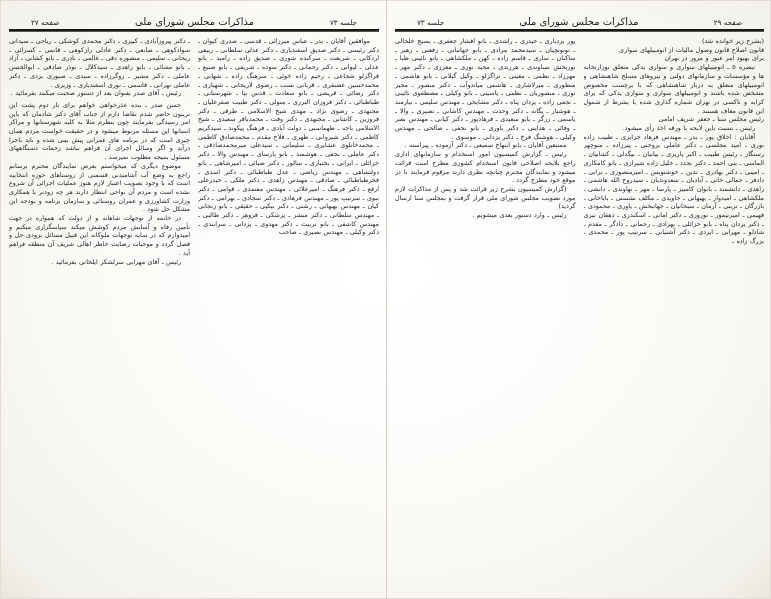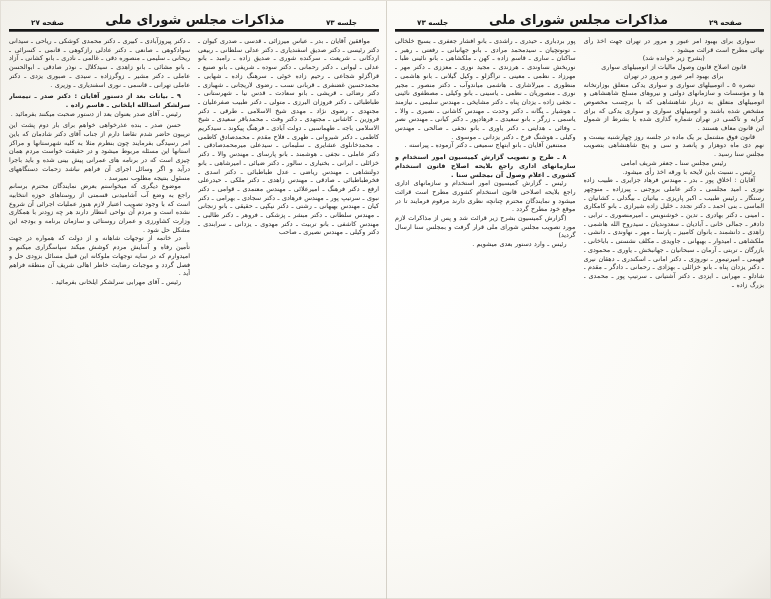--- a/index.html
+++ b/index.html
@@ -31,22 +31,22 @@
     background:#cfcabf;opacity:.85;
   }
 
   .page-header{
     display:flex;align-items:flex-end;justify-content:space-between;
     height:13px;padding:0 22px;
     font-size:7.2px;letter-spacing:.2px;
     color:#191919;
     direction:rtl;
   }
-  .page-header .hdr-title{font-size:13px;}
-  .page-header span{white-space:nowrap;font-weight:bold;}
+  .page-header .hdr-title{font-size:10px;}
+  .page-header span{white-space:nowrap;}
 
   .rule{
     margin-top:2px;height:0;border-top:2.2px solid #181818;
     border-bottom:0.6px solid #555;
     width:100%;
   }
 
   .cols{
     display:flex;direction:rtl;
     margin-top:5px;
@@ -59,21 +59,21 @@
     text-align:justify;
     text-justify:inter-word;
     font-size:6.4px;
     line-height:8.7px;
     overflow:hidden;
     word-spacing:.4px;
   }
   .col p{margin:0;}
   .blk{margin:0 0 0.5px 0;}
   .blk.ind{text-indent:9px;}
-  .blk.ctr{text-align:center;text-indent:0;}
+  .blk.ctr{text-indent:0;}
   .blk.bold{font-weight:bold;text-indent:9px;}
   .blk.gap{margin-top:3px;}
   .nm{letter-spacing:.1px;}
 </style>
 </head>
 <body>
 
 <div class="scan">
 
   <div class="gutter"></div>
@@ -89,21 +89,20 @@
     <div class="rule"></div>
 
     <div class="cols">
 
       <div class="col">
         <p class="blk ind nm">موافقین آقایان ـ بدر ـ عباس میرزائی ـ قدسی ـ صدری کیوان ـ دکتر رئیسی ـ دکتر صدیق اسفندیاری ـ دکتر عدلی سلطانی ـ ربیعی اردکانی ـ شریعت ـ سرکنده شوری ـ صدیق زاده ـ رامبد ـ بانو عدلی ـ لیواتی ـ دکتر رحمانی ـ دکتر سوده ـ شریفی ـ بانو صنیع ـ قراگزلو شجاعی ـ رحیم زاده خوئی ـ سرهنگ زاده ـ شهابی ـ محمدحسین غضنفری ـ قربانی نسب ـ رضوی لاریجانی ـ شهبازی ـ دکتر رضائی ـ قریشی ـ بانو سعادت ـ قدس نیا ـ شهرستانی ـ طباطبائی ـ دکتر فروزان البرزی ـ متولی ـ دکتر طبیب صفرعلیان ـ مجتهدی ـ رضوی نژاد ـ مهدی شیخ الاسلامی ـ طرقی ـ دکتر فروزین ـ کاشانی ـ مجتهدی ـ دکتر وفت ـ محمدباقر سعیدی ـ شیخ الاسلامی باجه ـ طهماسبی ـ دولت آبادی ـ فرهنگ پیکوند ـ سیدکریم کاظمی ـ دکتر شیروانی ـ ظهری ـ فلاح مقدم ـ محمدصادق کاظمی ـ محمدخانلوی عشایری ـ سلیمانی ـ سیدعلی میرمحمدصادقی ـ دکتر عاملی ـ نجفی ـ هوشمند ـ بانو پارسای ـ مهندس والا ـ دکتر خزائلی ـ ایرانی ـ بختیاری ـ سالور ـ دکتر ضیائی ـ امیرشاهی ـ بانو دولتشاهی ـ مهندس ریاضی ـ عدل طباطبائی ـ دکتر اسدی ـ فخرطباطبائی ـ صادقی ـ مهندس زاهدی ـ دکتر ملکی ـ حیدرعلی ارفع ـ دکتر فرهنگ ـ امیرعلائی ـ مهندس معتمدی ـ قوامی ـ دکتر نبوی ـ سرتیپ پور ـ مهندس فرهادی ـ دکتر سجادی ـ بهرامی ـ دکتر کیان ـ مهندس بهبهانی ـ رشتی ـ دکتر نیکپی ـ حقیقی ـ بانو زنجانی ـ مهندس سلطانی ـ دکتر مبشر ـ پزشکی ـ فروهر ـ دکتر طالبی ـ مهندس کاشفی ـ بانو تربیت ـ دکتر مهدوی ـ یزدانی ـ سرابندی ـ دکتر وکیلی ـ مهندس نصیری ـ صاحب</p>
       </div>
 
       <div class="col">
         <p class="blk nm">ـ دکتر پیروزآبادی ـ کبیری ـ دکتر محمدی کوشکی ـ ریاحی ـ سیدانی سوادکوهی ـ صانعی ـ دکتر عادلی رازکوهی ـ قانمی ـ کسرائی ـ ریحانی ـ سلیمی ـ منصوره دقی ـ غالمی ـ نادری ـ بانو کشانی ـ آزاد ـ بانو مشائی ـ بانو زاهدی ـ سیدکلال ـ نوذر صادقی ـ ابوالحسن عاملی ـ دکتر مشیر ـ زوگرزاده ـ سیدی ـ صبوری یزدی ـ دکتر عاملی تهرانی ـ قاسمی ـ نوری اسفندیاری ـ وزیری .</p>
-        <p class="blk bold gap">۹ ـ بیانات بعد از دستور آقایان : دکتر صدر ـ تیمسار سرلشکر اسدالله ایلخانی ـ قاسم زاده .</p>
         <p class="blk ind">رئیس ـ آقای صدر بعنوان بعد از دستور صحبت میکنند بفرمائید .</p>
         <p class="blk ind gap">حسن صدر ـ بنده عذرخواهی خواهم برای بار دوم پشت این تریبون حاضر شدم تقاضا دارم از جناب آقای دکتر شادمان که باین امر رسیدگی بفرمایند چون بنظرم مثلا به کلیه شهرستانها و مراکز استانها این مسئله مربوط میشود و در حقیقت خواست مردم همان چیزی است که در برنامه های عمرانی پیش بینی شده و باید باجرا درآید و اگر وسائل اجرای آن فراهم نباشد زحمات دستگاههای مسئول بنتیجه مطلوب نمیرسد .</p>
         <p class="blk ind">موضوع دیگری که میخواستم بعرض نمایندگان محترم برسانم راجع به وضع آب آشامیدنی قسمتی از روستاهای حوزه انتخابیه است که با وجود تصویب اعتبار لازم هنوز عملیات اجرائی آن شروع نشده است و مردم آن نواحی انتظار دارند هر چه زودتر با همکاری وزارت کشاورزی و عمران روستائی و سازمان برنامه و بودجه این مشکل حل شود .</p>
         <p class="blk ind">در خاتمه از توجهات شاهانه و از دولت که همواره در جهت تأمین رفاه و آسایش مردم کوشش میکند سپاسگزاری میکنم و امیدوارم که در سایه توجهات ملوکانه این قبیل مسائل بزودی حل و فصل گردد و موجبات رضایت خاطر اهالی شریف آن منطقه فراهم آید .</p>
         <p class="blk ind">رئیس ـ آقای مهرابی سرلشکر ایلخانی بفرمائید .</p>
       </div>
 
     </div>
   </div>
 
@@ -113,35 +112,32 @@
       <span class="hdr-page">صفحه ۲۹</span>
       <span class="hdr-title">مذاکرات مجلس شورای ملی</span>
       <span class="hdr-session">جلسه ۷۳</span>
     </div>
 
     <div class="rule"></div>
 
     <div class="cols">
 
       <div class="col">
-        <p class="blk ind">سواری برای بهبود امر عبور و مرور در تهران جهت اخذ رأی نهائی مطرح است قرائت میشود .</p>
         <p class="blk ctr">(بشرح زیر خوانده شد)</p>
         <p class="blk ctr">قانون اصلاح قانون وصول مالیات از اتومبیلهای سواری</p>
         <p class="blk ctr">برای بهبود امر عبور و مرور در تهران</p>
         <p class="blk ind">تبصره ۵ ـ اتومبیلهای سواری و سواری یدکی متعلق بوزارتخانه ها و مؤسسات و سازمانهای دولتی و نیروهای مسلح شاهنشاهی و اتومبیلهای متعلق به دربار شاهنشاهی که با برچسب مخصوص مشخص شده باشند و اتومبیلهای سواری و سواری یدکی که برای کرایه و تاکسی در تهران شماره گذاری شده با بشرط از شمول این قانون معاف هستند .</p>
-        <p class="blk ind">قانون فوق مشتمل بر یک ماده در جلسه روز چهارشنبه بیست و نهم دی ماه دوهزار و پانصد و سی و پنج شاهنشاهی بتصویب مجلس سنا رسید .</p>
         <p class="blk ctr">رئیس مجلس سنا ـ جعفر شریف امامی</p>
         <p class="blk ind">رئیس ـ نسبت باین لایحه با ورقه اخذ رأی میشود.</p>
         <p class="blk ind nm">آقایان : اخلاق پور ـ بدر ـ مهندس فرهاد جزایری ـ طبیب زاده نوری ـ امید مجلسی ـ دکتر عاملی بروجنی ـ پیرزاده ـ منوچهر رستگار ـ رئیس طبیب ـ اکبر پاریزی ـ بیاتیان ـ بیگدلی ـ کشانیان ـ الماسی ـ بنی احمد ـ دکتر تجدد ـ خلیل زاده شیرازی ـ بانو کامکاری ـ امینی ـ دکتر بهادری ـ تدین ـ خوشنویس ـ امیرمنصوری ـ ترابی ـ دادفر ـ جمالی خانی ـ آبادیان ـ سعدوندیان ـ سیدروح الله هاشمی ـ زاهدی ـ دانشمند ـ بانوان کامبیز ـ پارسا ـ مهر ـ نهاوندی ـ دانشی ـ ملکشاهی ـ امیدوار ـ بهبهانی ـ جاویدی ـ مکلف نشستی ـ باباخانی ـ بازرگان ـ تربتی ـ آرمان ـ سبحانیان ـ جهانبخش ـ یاوری ـ محمودی ـ فهیمی ـ امیرتیمور ـ نوروزی ـ دکتر امانی ـ اسکندری ـ دهقان نیری ـ دکتر یزدان پناه ـ بانو خزائلی ـ بهزادی ـ رحمانی ـ دادگر ـ مقدم ـ شادلو ـ مهرابی ـ ایزدی ـ دکتر آشتیانی ـ سرتیپ پور ـ محمدی ـ بزرگ زاده ـ</p>
       </div>
 
       <div class="col">
         <p class="blk nm">پور بردباری ـ حیدری ـ راشدی ـ بانو افشار جعفری ـ بسیج خلخالی ـ تونوتچیان ـ سیدمحمد مرادی ـ بانو جهانبانی ـ رفعتی ـ رهبر ـ ساکنان ـ ساری ـ قاسم زاده ـ کهن ـ ملکشاهی ـ بانو نائینی طبا ـ نوربخش نساوندی ـ هرزندی ـ مجید نوری ـ معززی ـ دکتر مهر ـ مهرزاد ـ نظمی ـ معینی ـ تراگزلو ـ وکیل گیلانی ـ بانو هاشمی ـ منظوری ـ میرلاشاری ـ هاشمی میاندوآب ـ دکتر منصور ـ مجیر نوری ـ منصوریان ـ نظمی ـ یاسینی ـ بانو وکیلی ـ مصطفوی نائینی ـ نجفی زاده ـ یزدان پناه ـ دکتر مشایخی ـ مهندس سلیمی ـ نیازمند ـ هوشیار ـ یگانه ـ دکتر وحدت ـ مهندس کاشانی ـ نصیری ـ والا ـ یاسمی ـ زرگر ـ بانو سعیدی ـ فرهادپور ـ دکتر کیانی ـ مهندس نصر ـ وفائی ـ هدایتی ـ دکتر یاوری ـ بانو نجفی ـ صالحی ـ مهندس وکیلی ـ هوشنگ فرخ ـ دکتر یزدانی ـ موسوی .</p>
         <p class="blk ind nm">ممتنعین آقایان ـ بانو ابتهاج سمیعی ـ دکتر آزموده ـ پیراسته .</p>
-        <p class="blk bold gap">۸ ـ طرح و تصویب گزارش کمیسیون امور استخدام و سازمانهای اداری راجع بلایحه اصلاح قانون استخدام کشوری ـ اعلام وصول آن بمجلس سنا .</p>
         <p class="blk ind">رئیس ـ گزارش کمیسیون امور استخدام و سازمانهای اداری راجع بلایحه اصلاحی قانون استخدام کشوری مطرح است قرائت میشود و نمایندگان محترم چنانچه نظری دارند مرقوم فرمایند تا در موقع خود مطرح گردد .</p>
         <p class="blk ind">(گزارش کمیسیون بشرح زیر قرائت شد و پس از مذاکرات لازم مورد تصویب مجلس شورای ملی قرار گرفت و بمجلس سنا ارسال گردید)</p>
         <p class="blk ind">رئیس ـ وارد دستور بعدی میشویم .</p>
       </div>
 
     </div>
   </div>
 
 </div>
 

